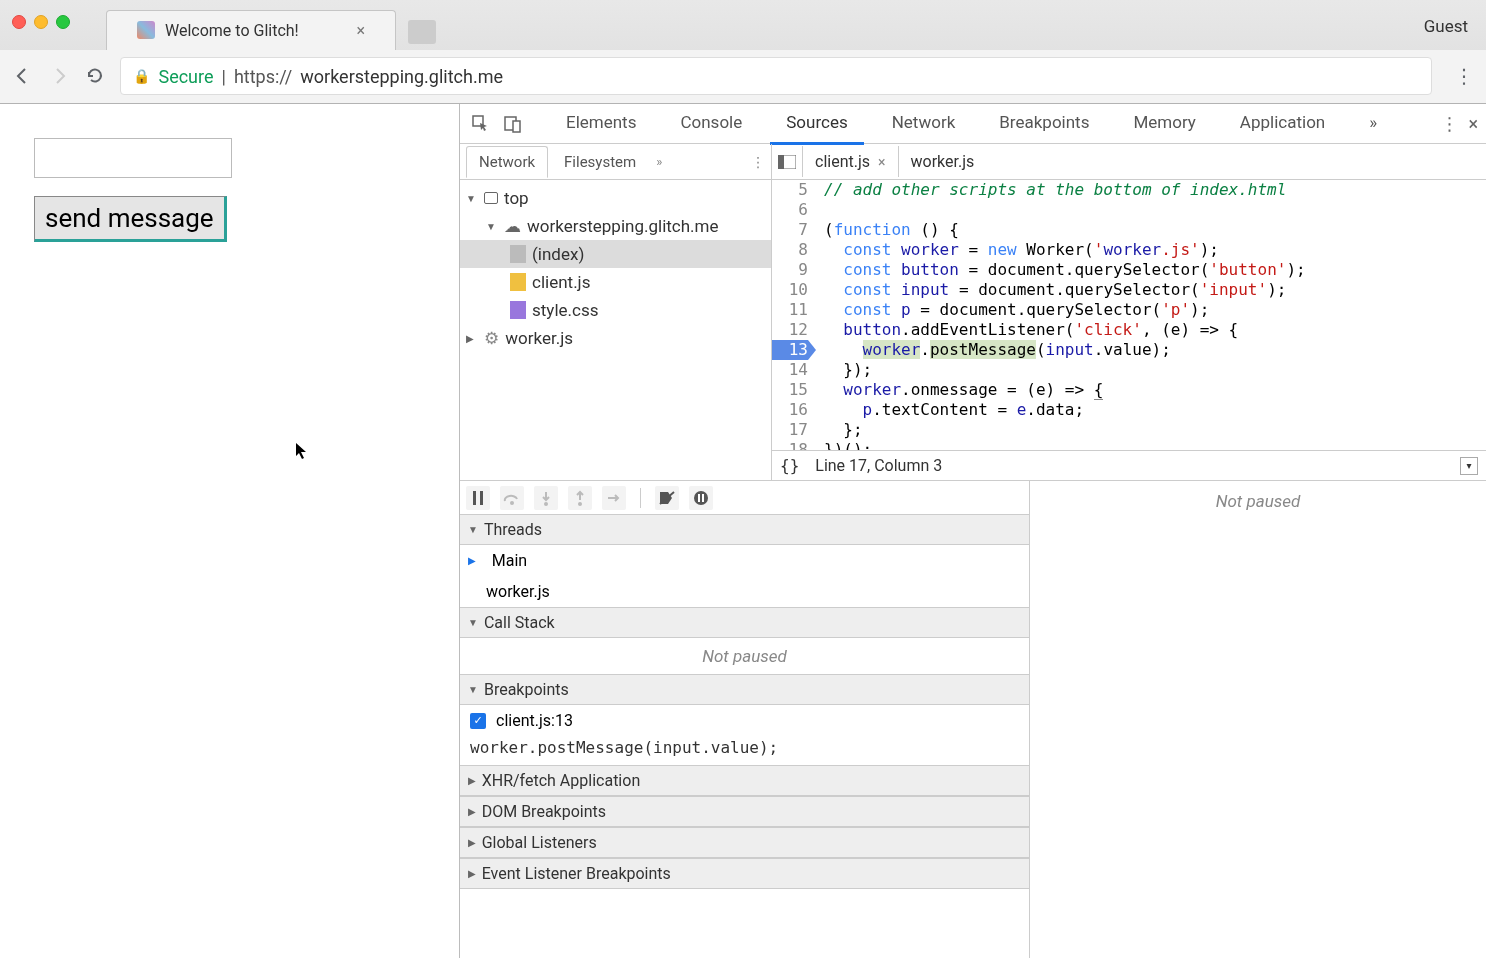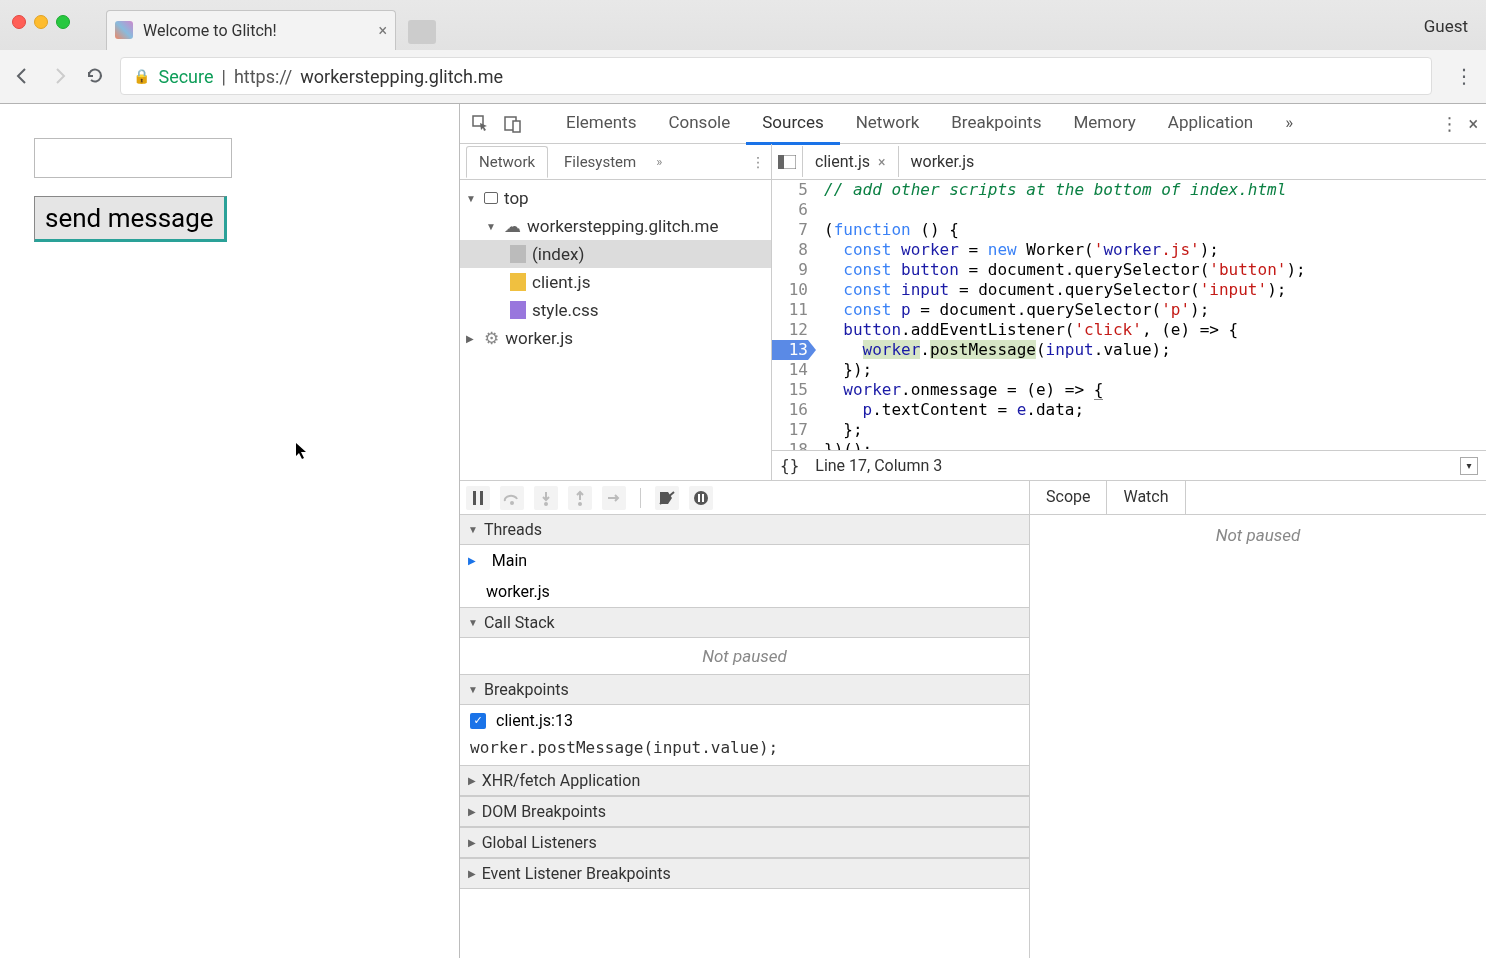--- a/index.html
+++ b/index.html
@@ -6,21 +6,21 @@
 body { font-family: -apple-system, "Segoe UI", Roboto, sans-serif; font-size: 13px; width: 1486px; height: 958px; background: #fff; overflow: hidden; }
 
 
 .browser-chrome { height: 104px; background: linear-gradient(#e8e8e8, #dcdcdc); border-bottom: 1px solid #b3b3b3; display: flex; flex-direction: column; }
 .tab-row { height: 50px; display: flex; align-items: flex-end; padding-left: 10px; position: relative; }
 .traffic-lights { position: absolute; left: 12px; top: 15px; display: flex; gap: 8px; }
 .tl { width: 14px; height: 14px; border-radius: 50%; }
 .tl.red { background: #ff5f57; border: 1px solid #e14942; }
 .tl.yellow { background: #febc2e; border: 1px solid #e1a325; }
 .tl.green { background: #28c840; border: 1px solid #1daa31; }
-.tab { margin-left: 96px; height: 40px; background: #f3f3f3; border: 1px solid #c5c5c5; border-bottom: none; border-radius: 4px 4px 0 0; display: flex; align-items: center; padding: 0 8px; gap: 10px; min-width: 290px; }
+.tab { margin-left: 96px; height: 40px; background: #f3f3f3; border: 1px solid #c5c5c5; border-bottom: none; border-radius: 4px 4px 0 0; display: flex; align-items: center; padding: 0 30px; gap: 10px; min-width: 290px; }
 .tab-favicon { width: 18px; height: 18px; background: linear-gradient(45deg, #e86, #8bd, #c8c); border-radius: 3px; }
 .tab-title { font-size: 16px; color: #333; }
 .tab-close { color: #777; font-size: 16px; margin-left: auto; }
 .new-tab { width: 28px; height: 24px; background: #ccc; border-radius: 3px; margin-left: 12px; margin-bottom: 6px; }
 .guest { position: absolute; right: 18px; top: 16px; font-size: 17px; color: #333; }
 .addr-row { height: 54px; background: #f3f3f3; display: flex; align-items: center; padding: 0 12px; gap: 14px; }
 .nav-ico { width: 22px; height: 22px; display: flex; align-items: center; justify-content: center; color: #5f6368; font-size: 20px; }
 .nav-ico.disabled { color: #ccc; }
 .omnibox { flex: 1; height: 38px; background: #fff; border: 1px solid #ddd; border-radius: 4px; display: flex; align-items: center; padding: 0 12px; gap: 8px; font-size: 18px; }
 .secure { color: #0d9d58; }
@@ -34,21 +34,21 @@
 .main { display: flex; height: 854px; }
 .page-area { width: 460px; border-right: 1px solid #bcbcbc; padding: 34px; background: #fff; position: relative; }
 .text-input { width: 198px; height: 40px; border: 1px solid #bbb; padding: 0 8px; font-size: 14px; margin-bottom: 18px; }
 .send-btn { background: #e5e5e5; border: 1px solid #888; border-right: 3px solid #2aa198; border-bottom: 3px solid #2aa198; padding: 6px 10px; font-size: 26px; font-family: inherit; }
 .cursor { position: absolute; left: 295px; top: 338px; font-size: 16px; }
 
 
 .devtools { flex: 1; display: flex; flex-direction: column; background: #fff; }
 .dt-toolbar { height: 40px; border-bottom: 1px solid #ccc; display: flex; align-items: center; padding: 0 8px; gap: 6px; }
 .dt-ico { width: 26px; height: 26px; display: flex; align-items: center; justify-content: center; color: #666; }
-.dt-tabs { display: flex; gap: 0; margin-left: 18px; flex: 1; }
+.dt-tabs { display: flex; gap: 12px; margin-left: 18px; flex: 1; }
 .dt-tab { padding: 10px 16px; font-size: 17px; color: #555; cursor: pointer; }
 .dt-tab.active { color: #333; border-bottom: 3px solid #1a73e8; }
 .dt-right { margin-left: auto; display: flex; gap: 10px; align-items: center; }
 
 
 .src-layout { flex: 1; display: flex; flex-direction: column; }
 .src-top { display: flex; height: 336px; }
 
 
 .nav-pane { width: 312px; border-right: 1px solid #ccc; display: flex; flex-direction: column; }
@@ -377,24 +377,20 @@
             <span class="sec-caret">▶</span>
             <span>Global Listeners</span>
           </div>
           <div class="section-header">
             <span class="sec-caret">▶</span>
             <span>Event Listener Breakpoints</span>
           </div>
         </div>
 
         <div class="debug-right">
-          <div class="sw-tabs">
-            <div class="sw-tab">Scope</div>
-            <div class="sw-tab">Watch</div>
-          </div>
           <div class="sw-body">
             <span class="sw-np">Not paused</span>
           </div>
         </div>
       </div>
     </div>
   </div>
 </div>
 
 </body></html>

